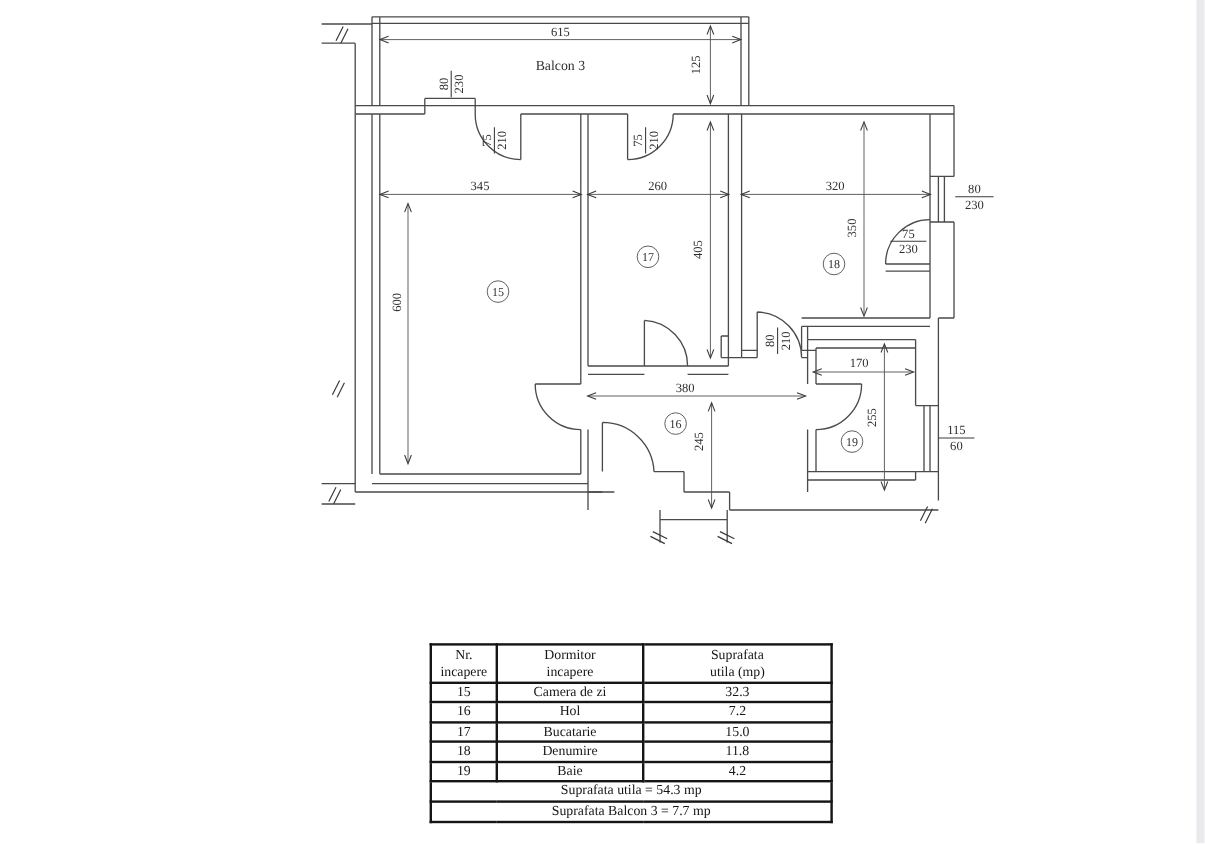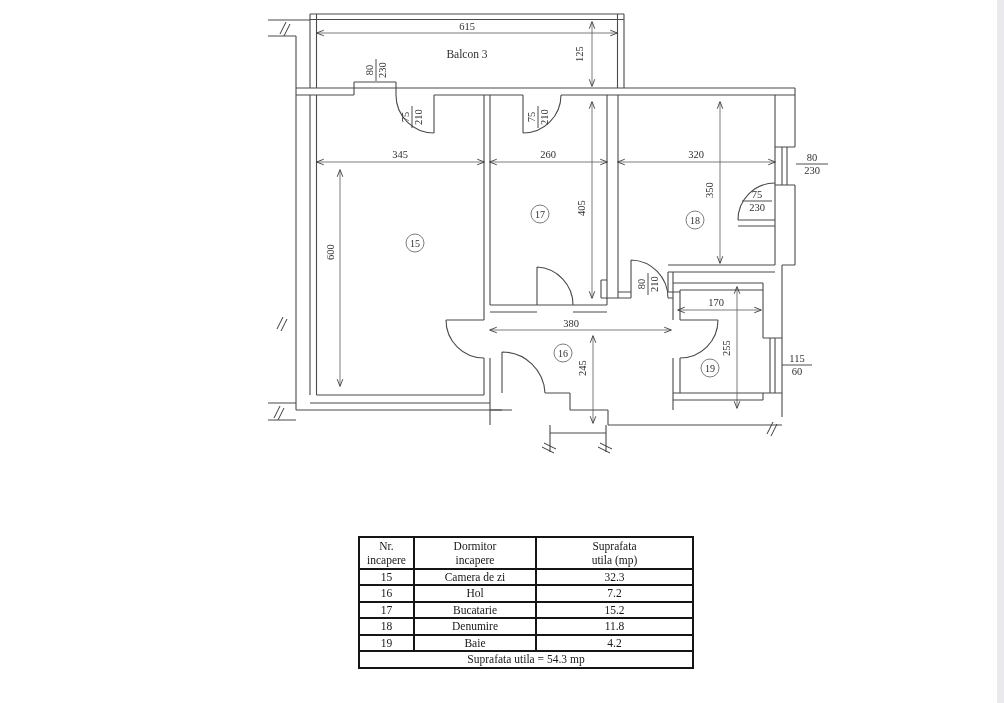--- a/index.html
+++ b/index.html
@@ -230,32 +230,35 @@
         <td>32.3</td>
       </tr>
       <tr>
         <td>16</td>
         <td class="nm">Hol</td>
         <td>7.2</td>
       </tr>
       <tr>
         <td>17</td>
         <td class="nm">Bucatarie</td>
-        <td>15.2</td>
+        <td>15.0</td>
       </tr>
       <tr>
         <td>18</td>
         <td class="nm">Denumire</td>
         <td>11.8</td>
       </tr>
       <tr>
         <td>19</td>
         <td class="nm">Baie</td>
         <td>4.2</td>
       </tr>
       <tr class="sum">
         <td colspan="3">Suprafata utila = 54.3 mp</td>
       </tr>
+      <tr class="sum">
+        <td colspan="3">Suprafata Balcon 3 = 7.7 mp</td>
+      </tr>
     </tbody>
   </table>
 
   <div class="scroll-strip"></div>
 </div>
 
 </body></html>

